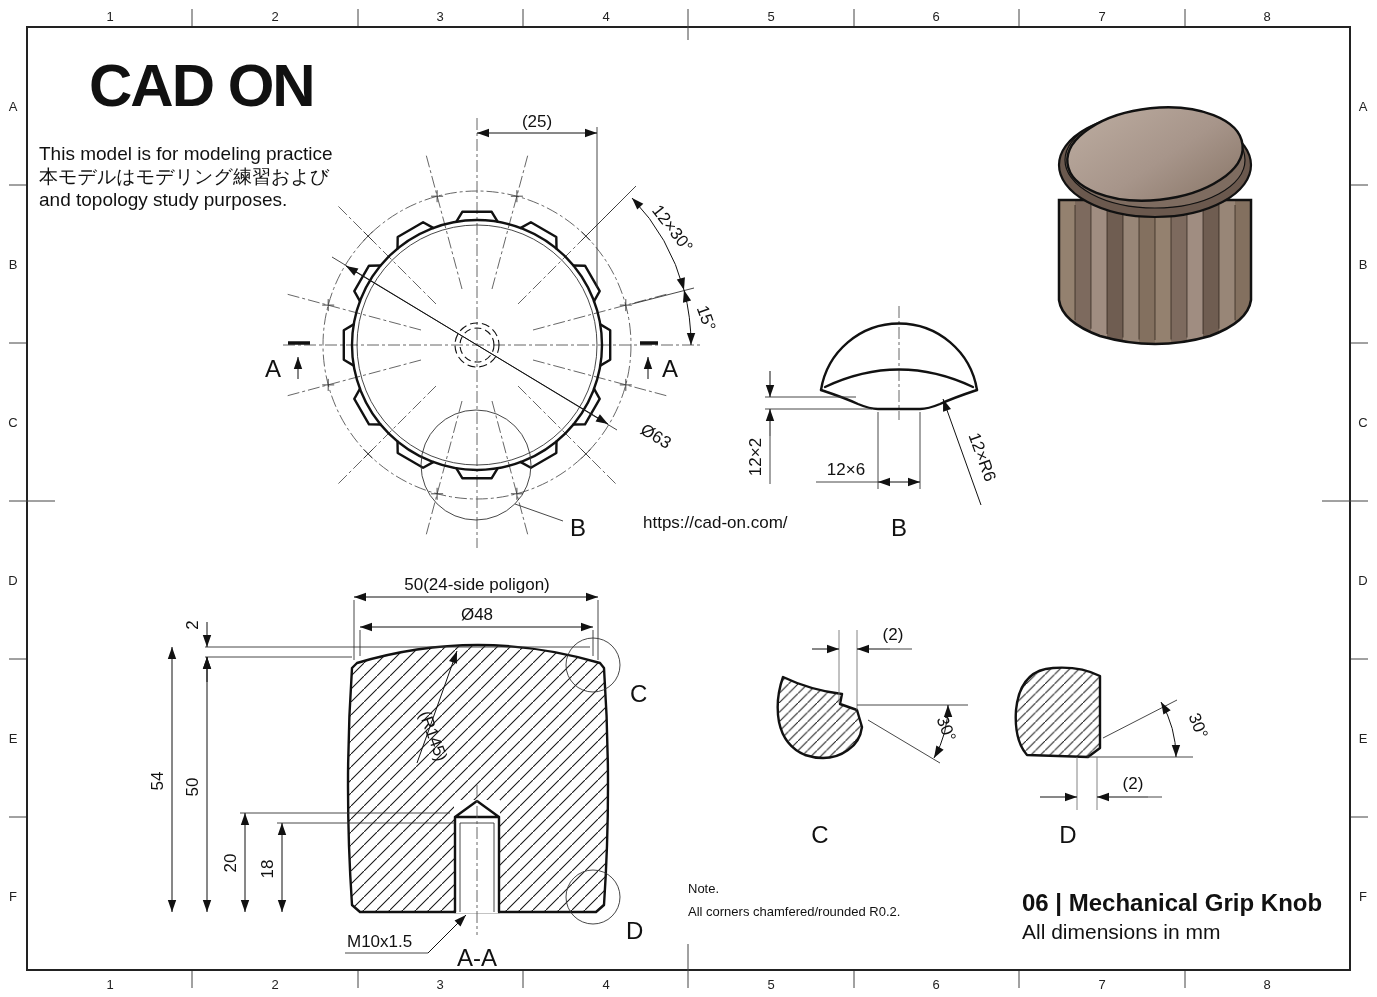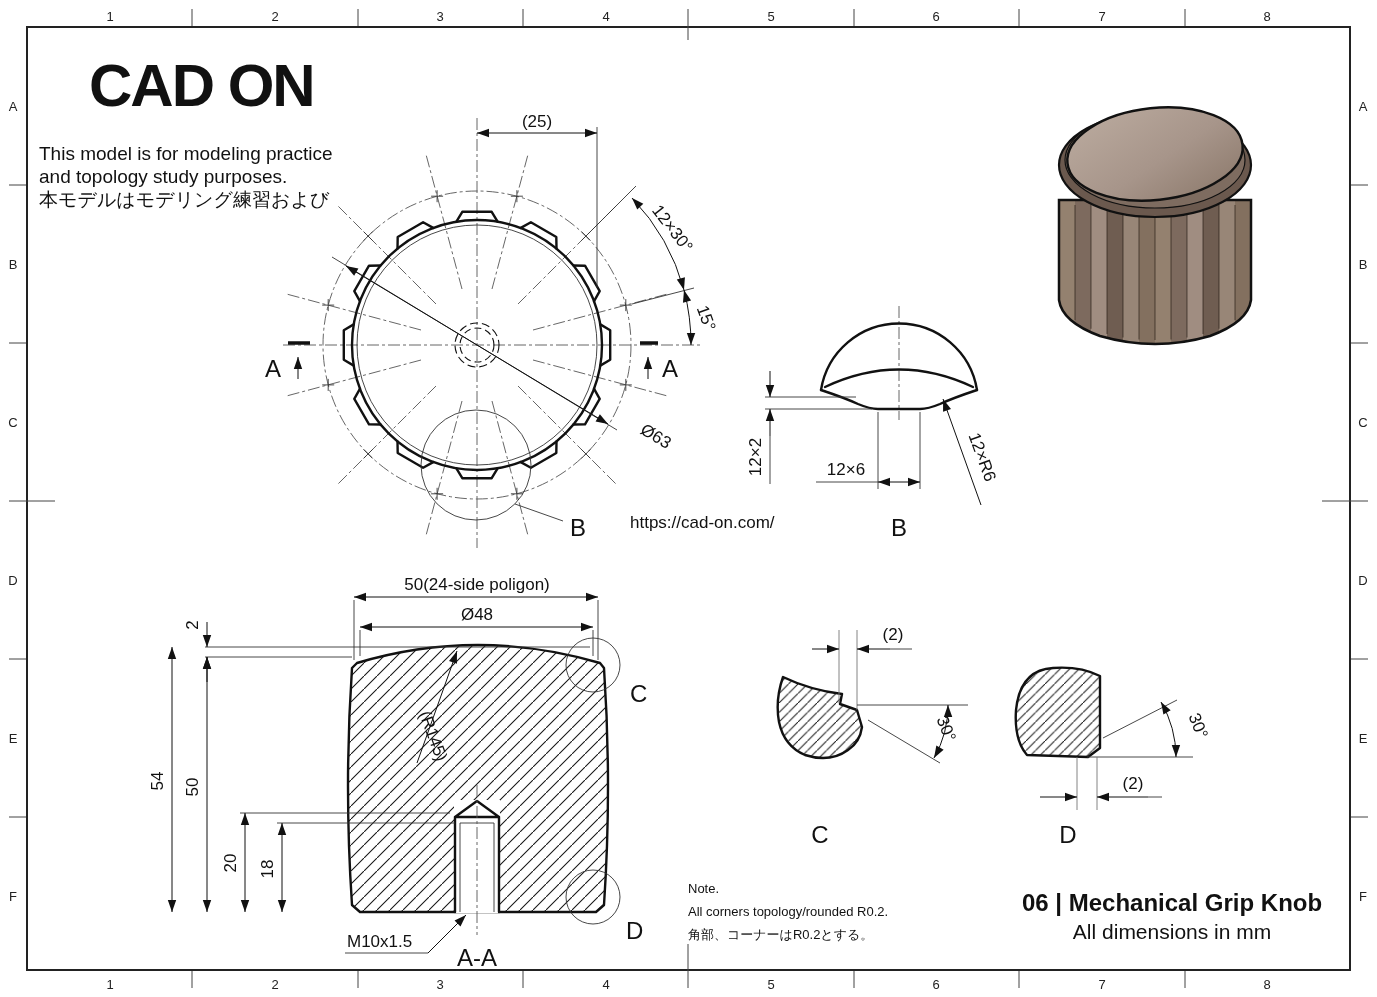--- a/index.html
+++ b/index.html
@@ -14,25 +14,25 @@
   .cl{stroke:#555;stroke-width:0.9;fill:none;stroke-dasharray:12 3 3 3;}
   .frame{stroke:#222;stroke-width:2;fill:none;}
   .tick{stroke:#444;stroke-width:1;fill:none;}
   text{font-family:"Liberation Sans","DejaVu Sans",sans-serif;font-size:17px;fill:#111;}
   text.mid{text-anchor:middle;}
   text.lab{font-size:24px;}
   text.grid{font-size:13px;fill:#222;text-anchor:middle;}
   
   .logo{position:absolute;left:57px;top:56px;font-size:60px;font-weight:900;letter-spacing:-2px;line-height:1;margin-left:32px;}
   .desc{position:absolute;left:39px;top:142px;font-size:19px;line-height:23px;white-space:nowrap;}
-  .url{position:absolute;left:630px;top:513px;font-size:17px;text-align:center;}
+  .url{position:absolute;left:643px;top:513px;font-size:17px;text-align:center;}
   .note{position:absolute;left:688px;top:877px;font-size:13px;line-height:23px;white-space:nowrap;}
   .tblock{position:absolute;left:1022px;top:888px;white-space:nowrap;}
   .tblock .t1{font-size:24px;font-weight:bold;line-height:30px;}
-  .tblock .t2{font-size:21px;line-height:28px;text-align:center;}
+  .tblock .t2{font-size:21px;line-height:28px;}
 </style>
 </head>
 <body>
 
 <div class="sheet">
 
   <svg width="1377" height="997" viewBox="0 0 1377 997">
     <defs>
       <marker id="mE" markerUnits="userSpaceOnUse" markerWidth="14" markerHeight="10" refX="12.5" refY="5" orient="auto">
         <path d="M0.5,0.8 L12.5,5 L0.5,9.2 Z" fill="#111"></path>
@@ -258,27 +258,26 @@
       <path d="M1059,200 H1251 V300 Q1248,322 1210,336 Q1155,352 1100,336 Q1062,322 1059,300 Z" fill="none" stroke="#111" stroke-width="2.5"></path>
       <ellipse cx="1155" cy="165" rx="96" ry="52" fill="#6b594e" stroke="#111" stroke-width="2.2"></ellipse>
       <ellipse cx="1155" cy="160" rx="90" ry="48" fill="#7e6c60" stroke="#111" stroke-width="1.2"></ellipse>
       <ellipse cx="1155" cy="154" rx="88" ry="46" fill="url(#gradTop)" stroke="#111" stroke-width="2.4" transform="rotate(-6 1155 154)"></ellipse>
     </g>
   </svg>
 
   <div class="logo">CAD ON</div>
   <div class="desc">
     <div>This model is for modeling practice</div>
+    <div>本モデルはモデリング練習および</div>
     <div>and topology study purposes.</div>
-    <div>本モデルはモデリング練習および</div>
   </div>
   <div class="url">https://cad-on.com/</div>
   <div class="note">
     <div>Note.</div>
-    <div>All corners topology/rounded R0.2.</div>
-    <div>角部、コーナーはR0.2とする。</div>
+    <div>All corners chamfered/rounded R0.2.</div>
   </div>
   <div class="tblock">
     <div class="t1">06 | Mechanical Grip Knob</div>
     <div class="t2">All dimensions in mm</div>
   </div>
 
 </div>
 
 </body></html>

